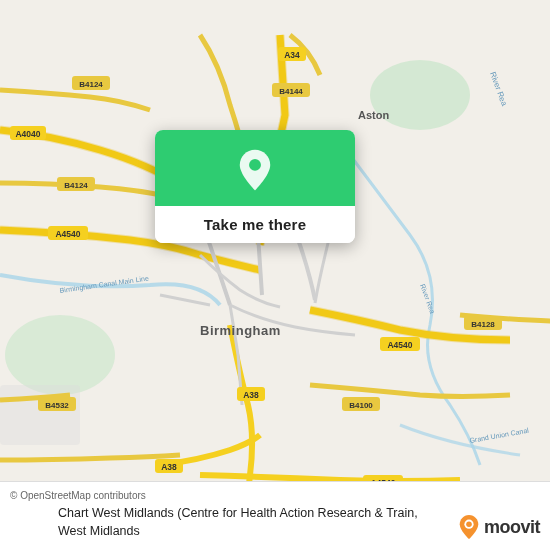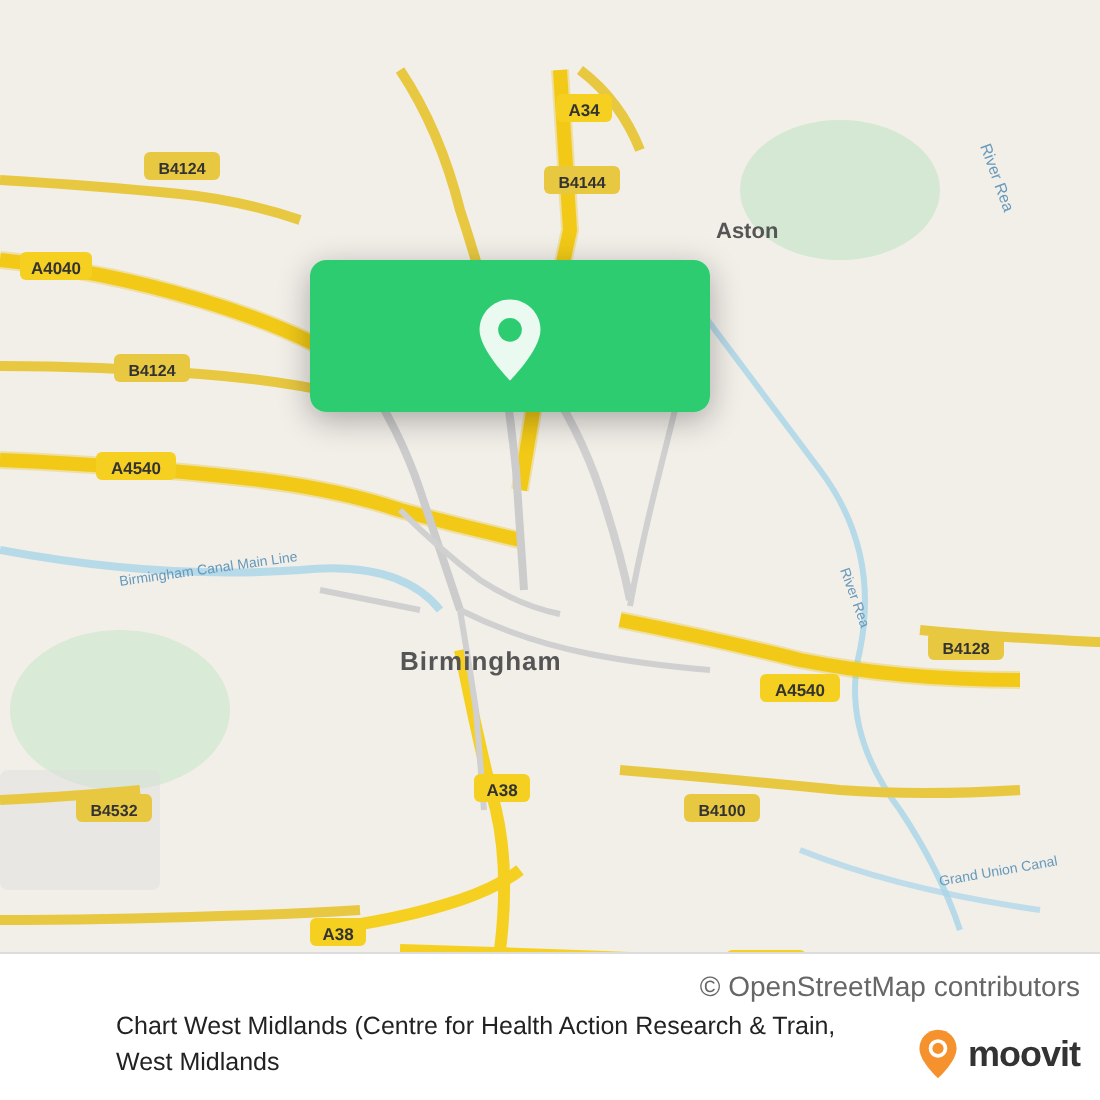--- a/index.html
+++ b/index.html
@@ -93,24 +93,23 @@
       bottom: 0;
       left: 0;
       right: 0;
       background: white;
       padding: 8px 10px 10px;
       z-index: 20;
       border-top: 1px solid #ddd;
     }
 
     .attribution {
-      font-size: 14px;
+      font-size: 10px;
       color: #666;
       margin-bottom: 4px;
-      text-align: right;
     }
 
     .bottom-info {
       display: flex;
       justify-content: space-between;
       align-items: flex-end;
     }
 
     .location-name {
       font-size: 12.5px;
@@ -245,20 +244,21 @@
   </svg>
 
   <div class="popup-card">
     <div class="popup-green-area" style="background: #2ecc71;">
 
       <svg class="location-pin" viewBox="0 0 44 52" xmlns="http://www.w3.org/2000/svg">
         <path d="M22 2 C12 2 4 10 4 20 C4 32 22 50 22 50 C22 50 40 32 40 20 C40 10 32 2 22 2 Z" fill="white" opacity="0.9"></path>
         <circle cx="22" cy="20" r="7" fill="#2ecc71"></circle>
       </svg>
     </div>
+    <button class="popup-button">Take me there</button>
   </div>
 
   <div class="bottom-bar">
     <div class="attribution">© OpenStreetMap contributors</div>
     <div class="bottom-info">
       <div class="location-name">Chart West Midlands (Centre for Health Action Research &amp; Train, West Midlands</div>
       <div class="moovit-logo">
 
         <svg class="moovit-pin" viewBox="0 0 22 28" xmlns="http://www.w3.org/2000/svg">
           <path d="M11 1 C5 1 1 6 1 11 C1 18 11 27 11 27 C11 27 21 18 21 11 C21 6 17 1 11 1 Z" fill="#f5922e"></path>

